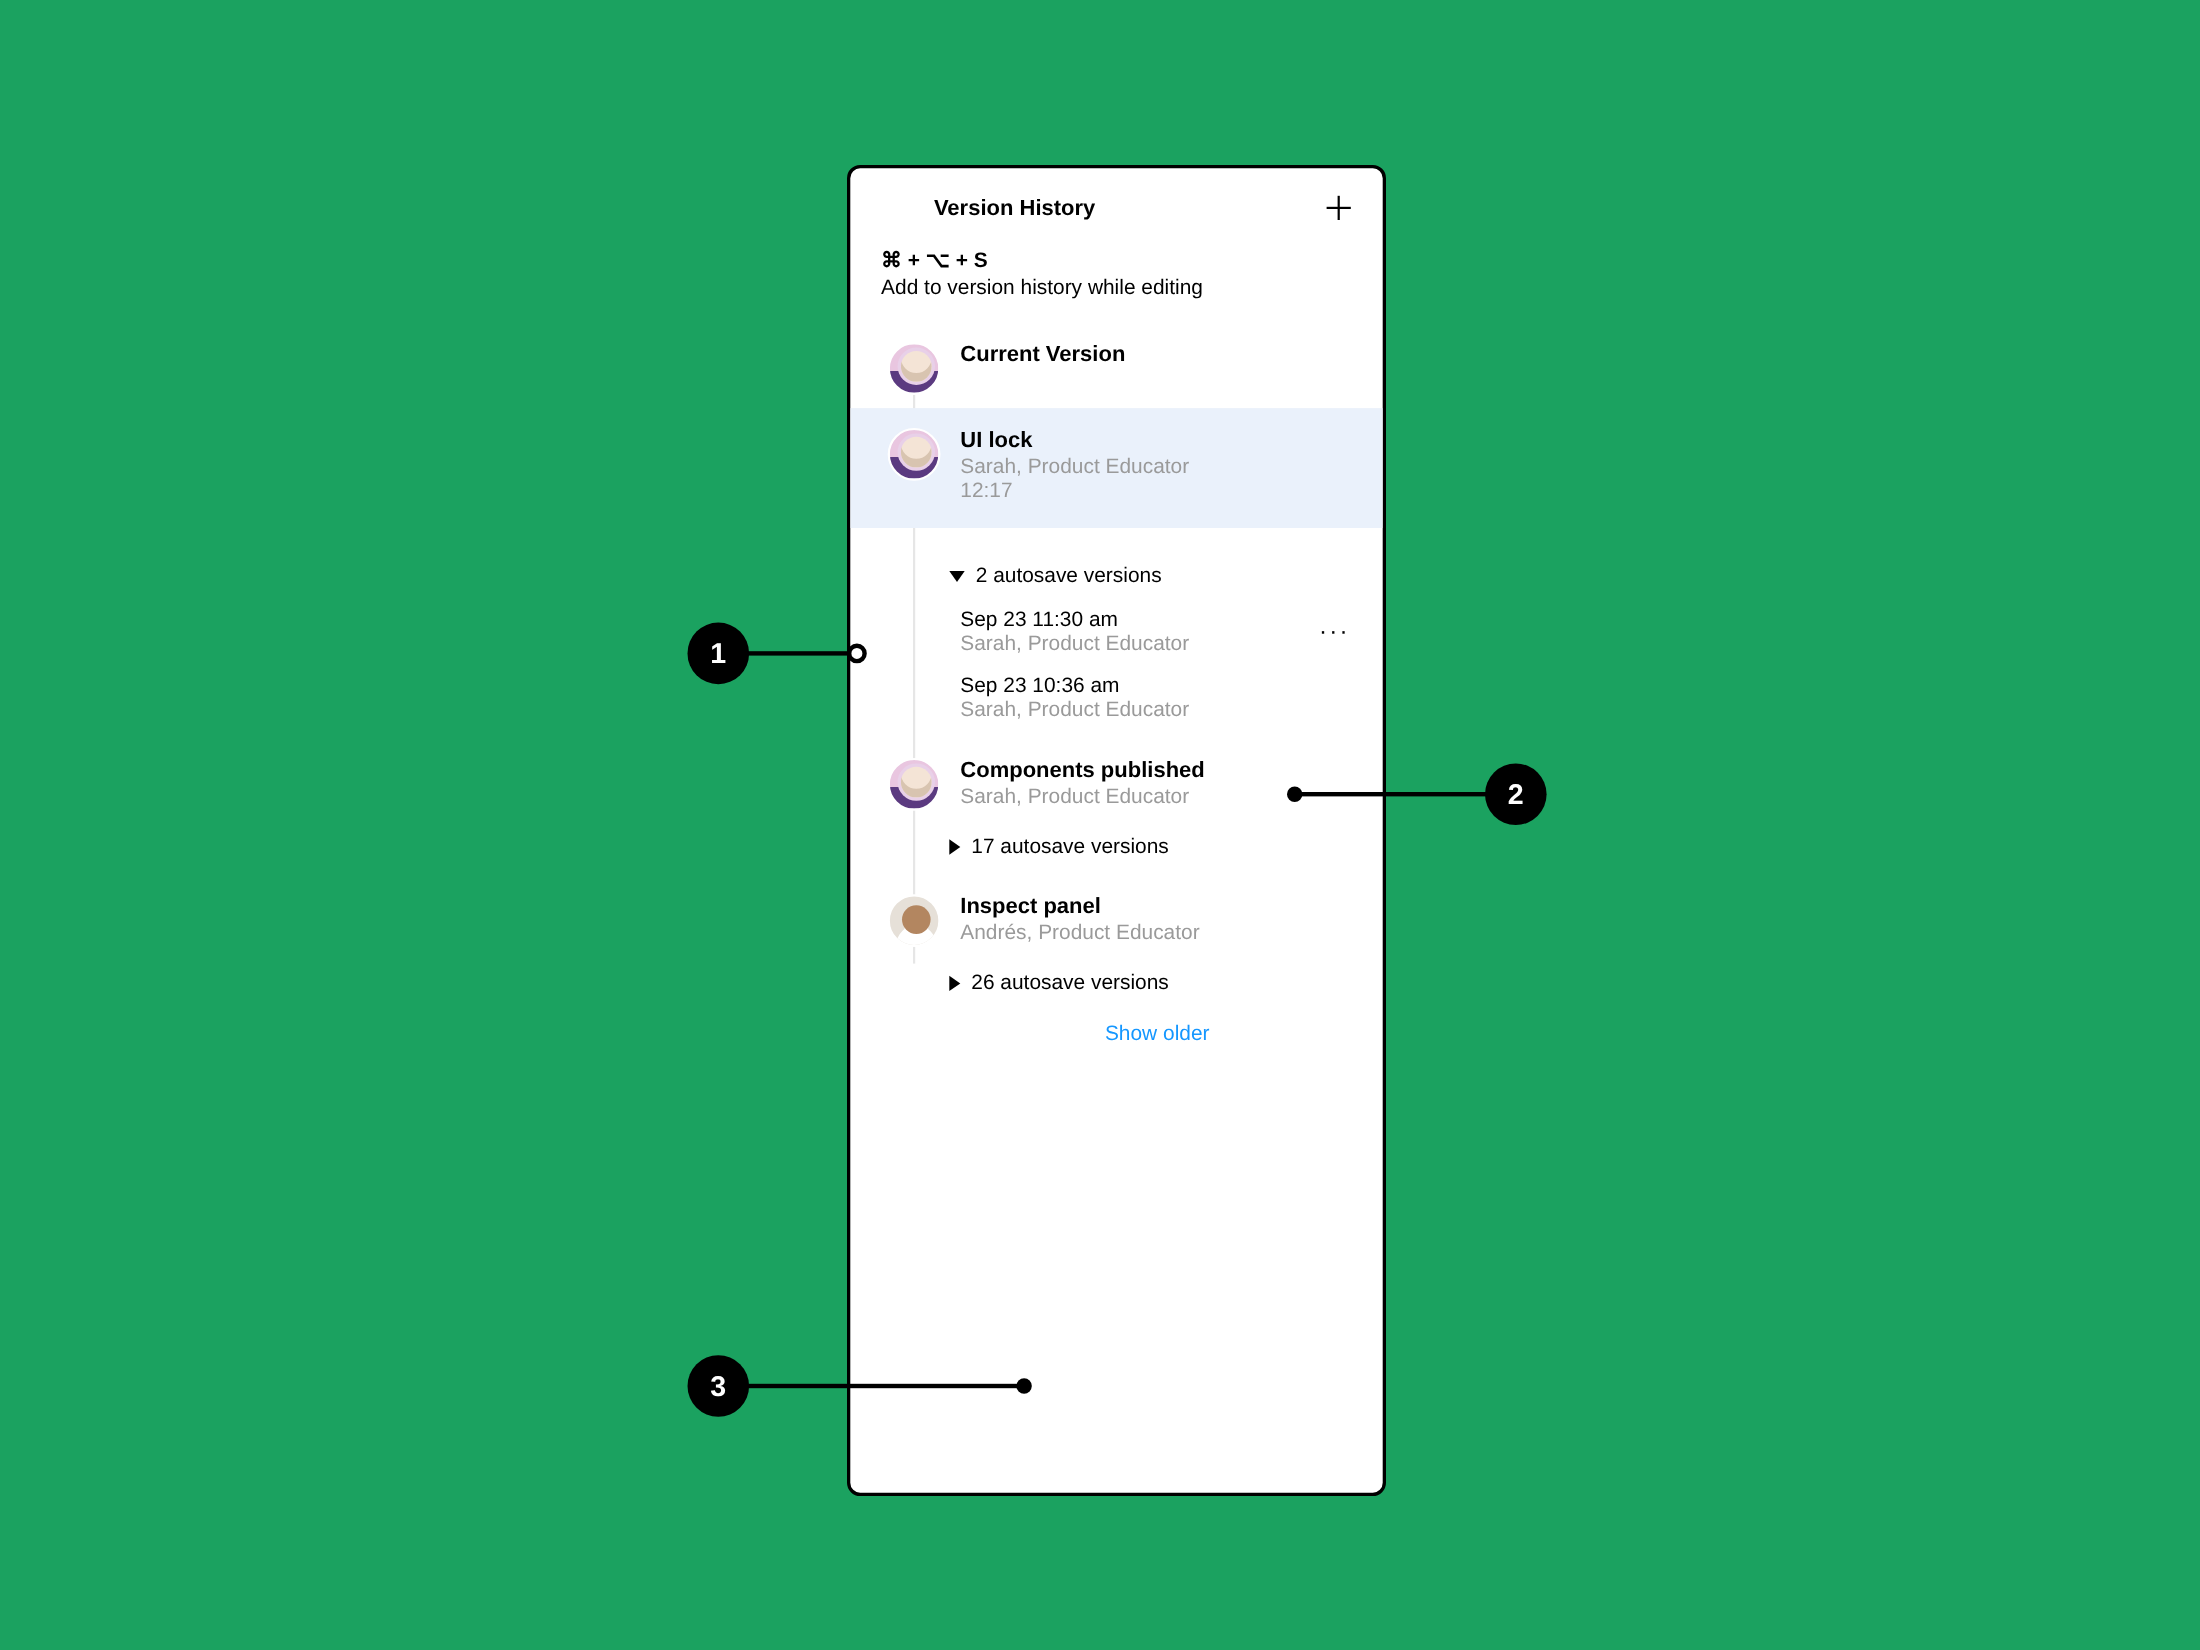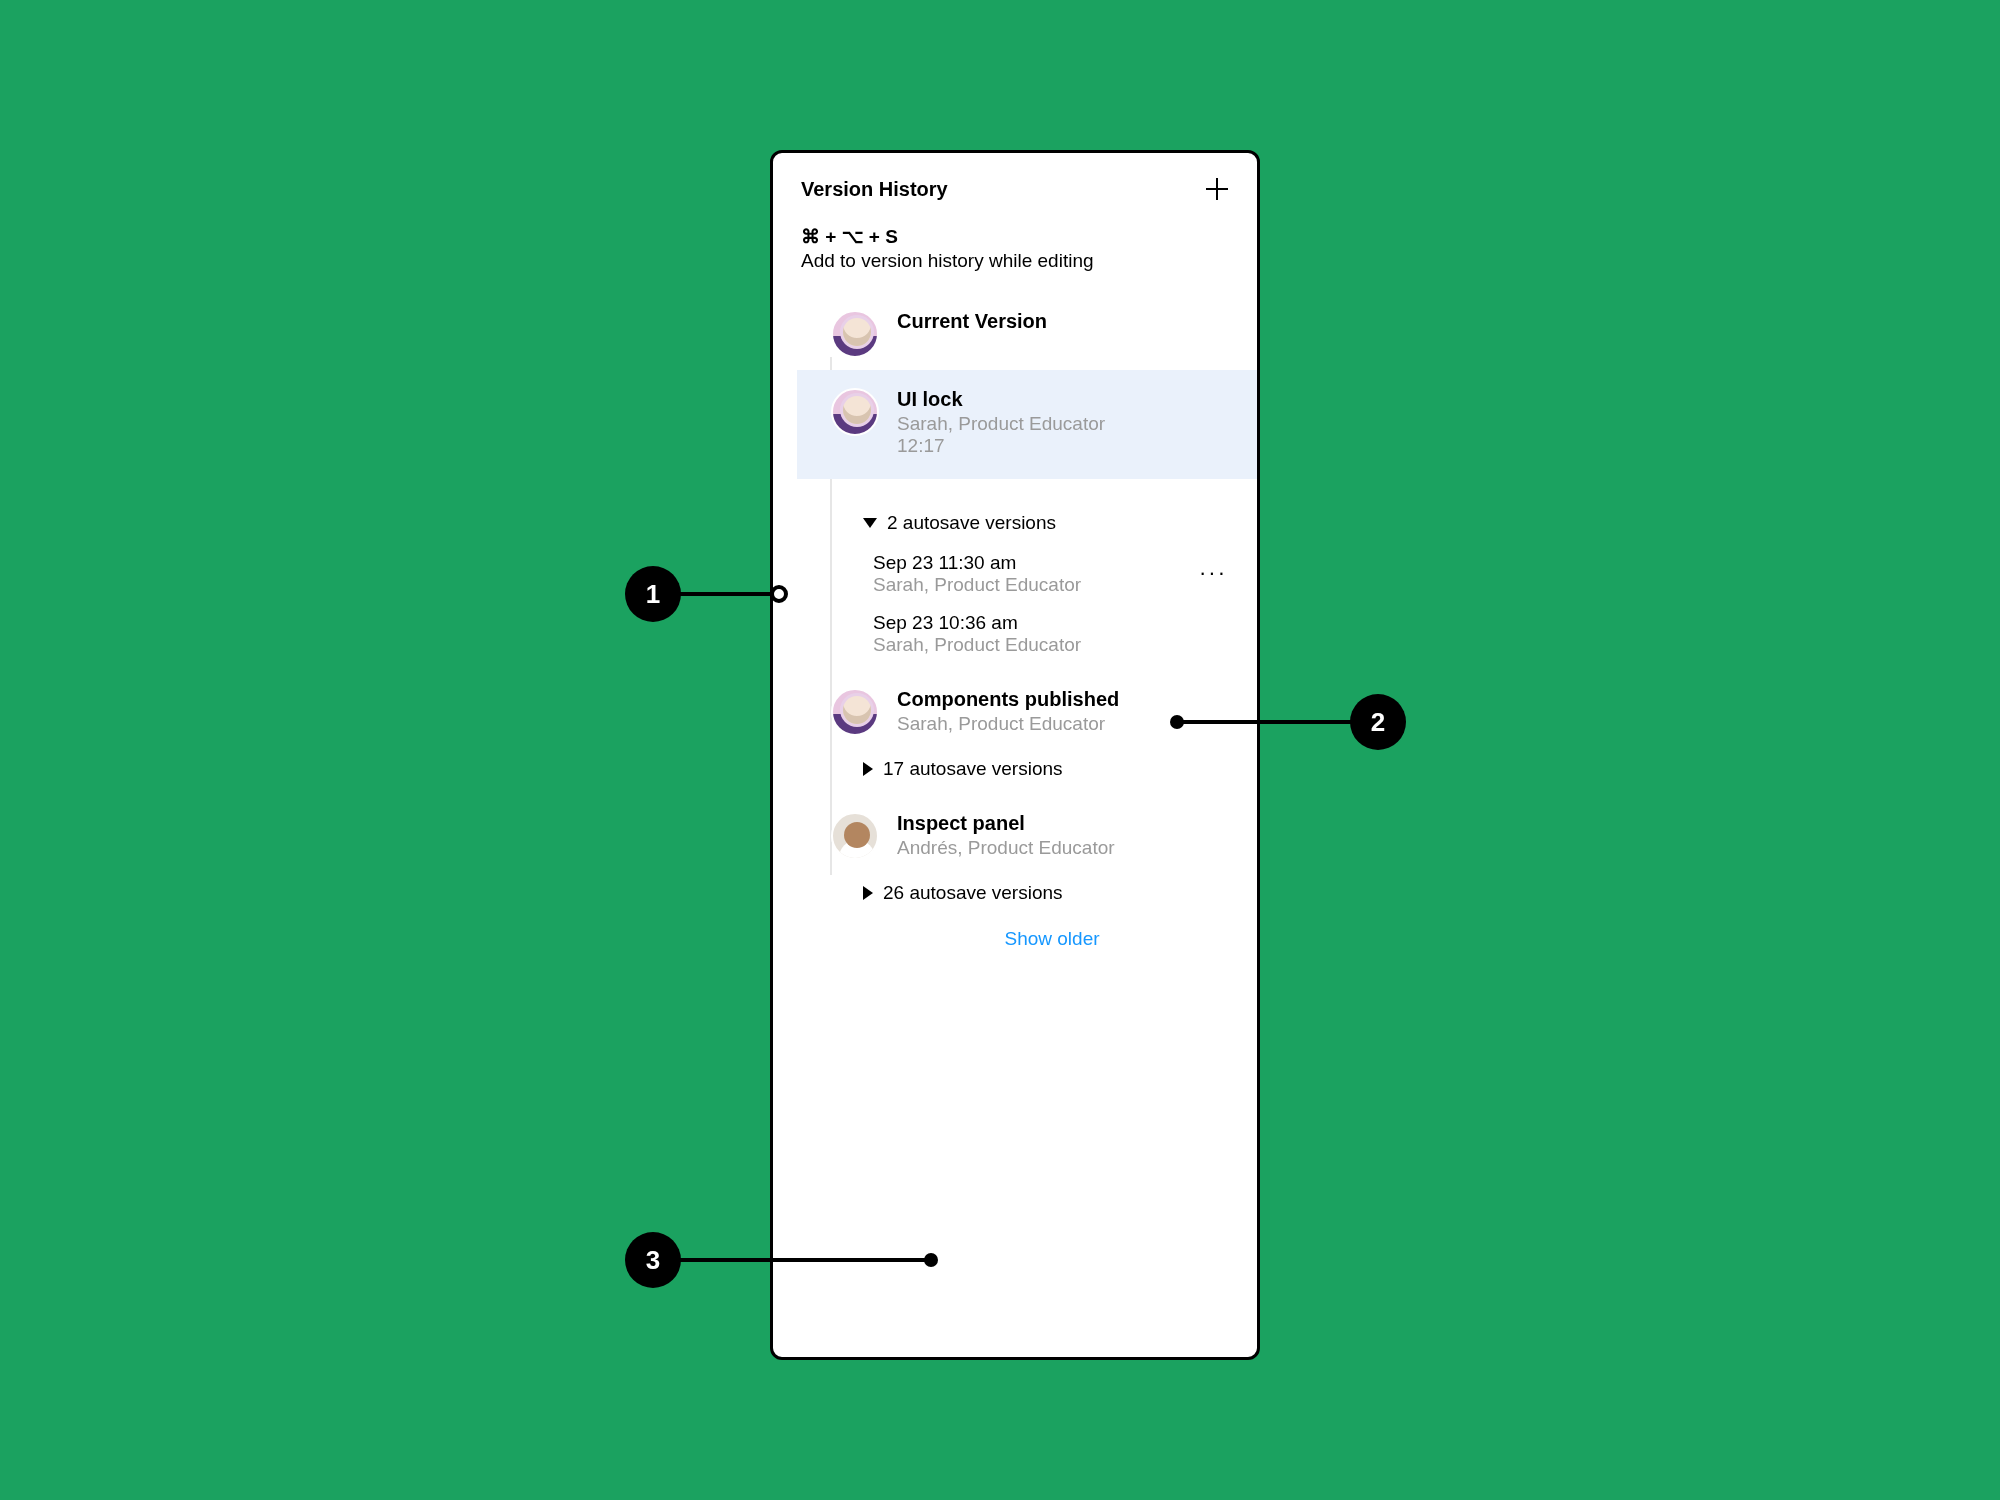--- a/index.html
+++ b/index.html
@@ -22,20 +22,21 @@
     background: #fff;
     border: 3px solid #000;
     border-radius: 12px;
     overflow: hidden;
   }
   .panel-header {
     display: flex;
     align-items: center;
     justify-content: space-between;
     padding: 24px 28px 10px 28px;
+    margin-left: 48px;
   }
   .panel-title {
     font-size: 20px;
     font-weight: 700;
     color: #000;
   }
   .plus-icon {
     width: 24px;
     height: 24px;
     cursor: pointer;
@@ -67,21 +68,20 @@
     width: 2px;
     background: #e6e6e6;
     z-index: 0;
   }
   .version-row {
     position: relative;
     padding: 12px 28px 12px 34px;
     display: flex;
     align-items: flex-start;
     z-index: 1;
-    margin-left: 24px;
   }
   .version-row.highlight {
     background: #eaf1fb;
   }
   .avatar {
     width: 48px;
     height: 48px;
     border-radius: 50%;
     flex: none;
     margin-right: 18px;

